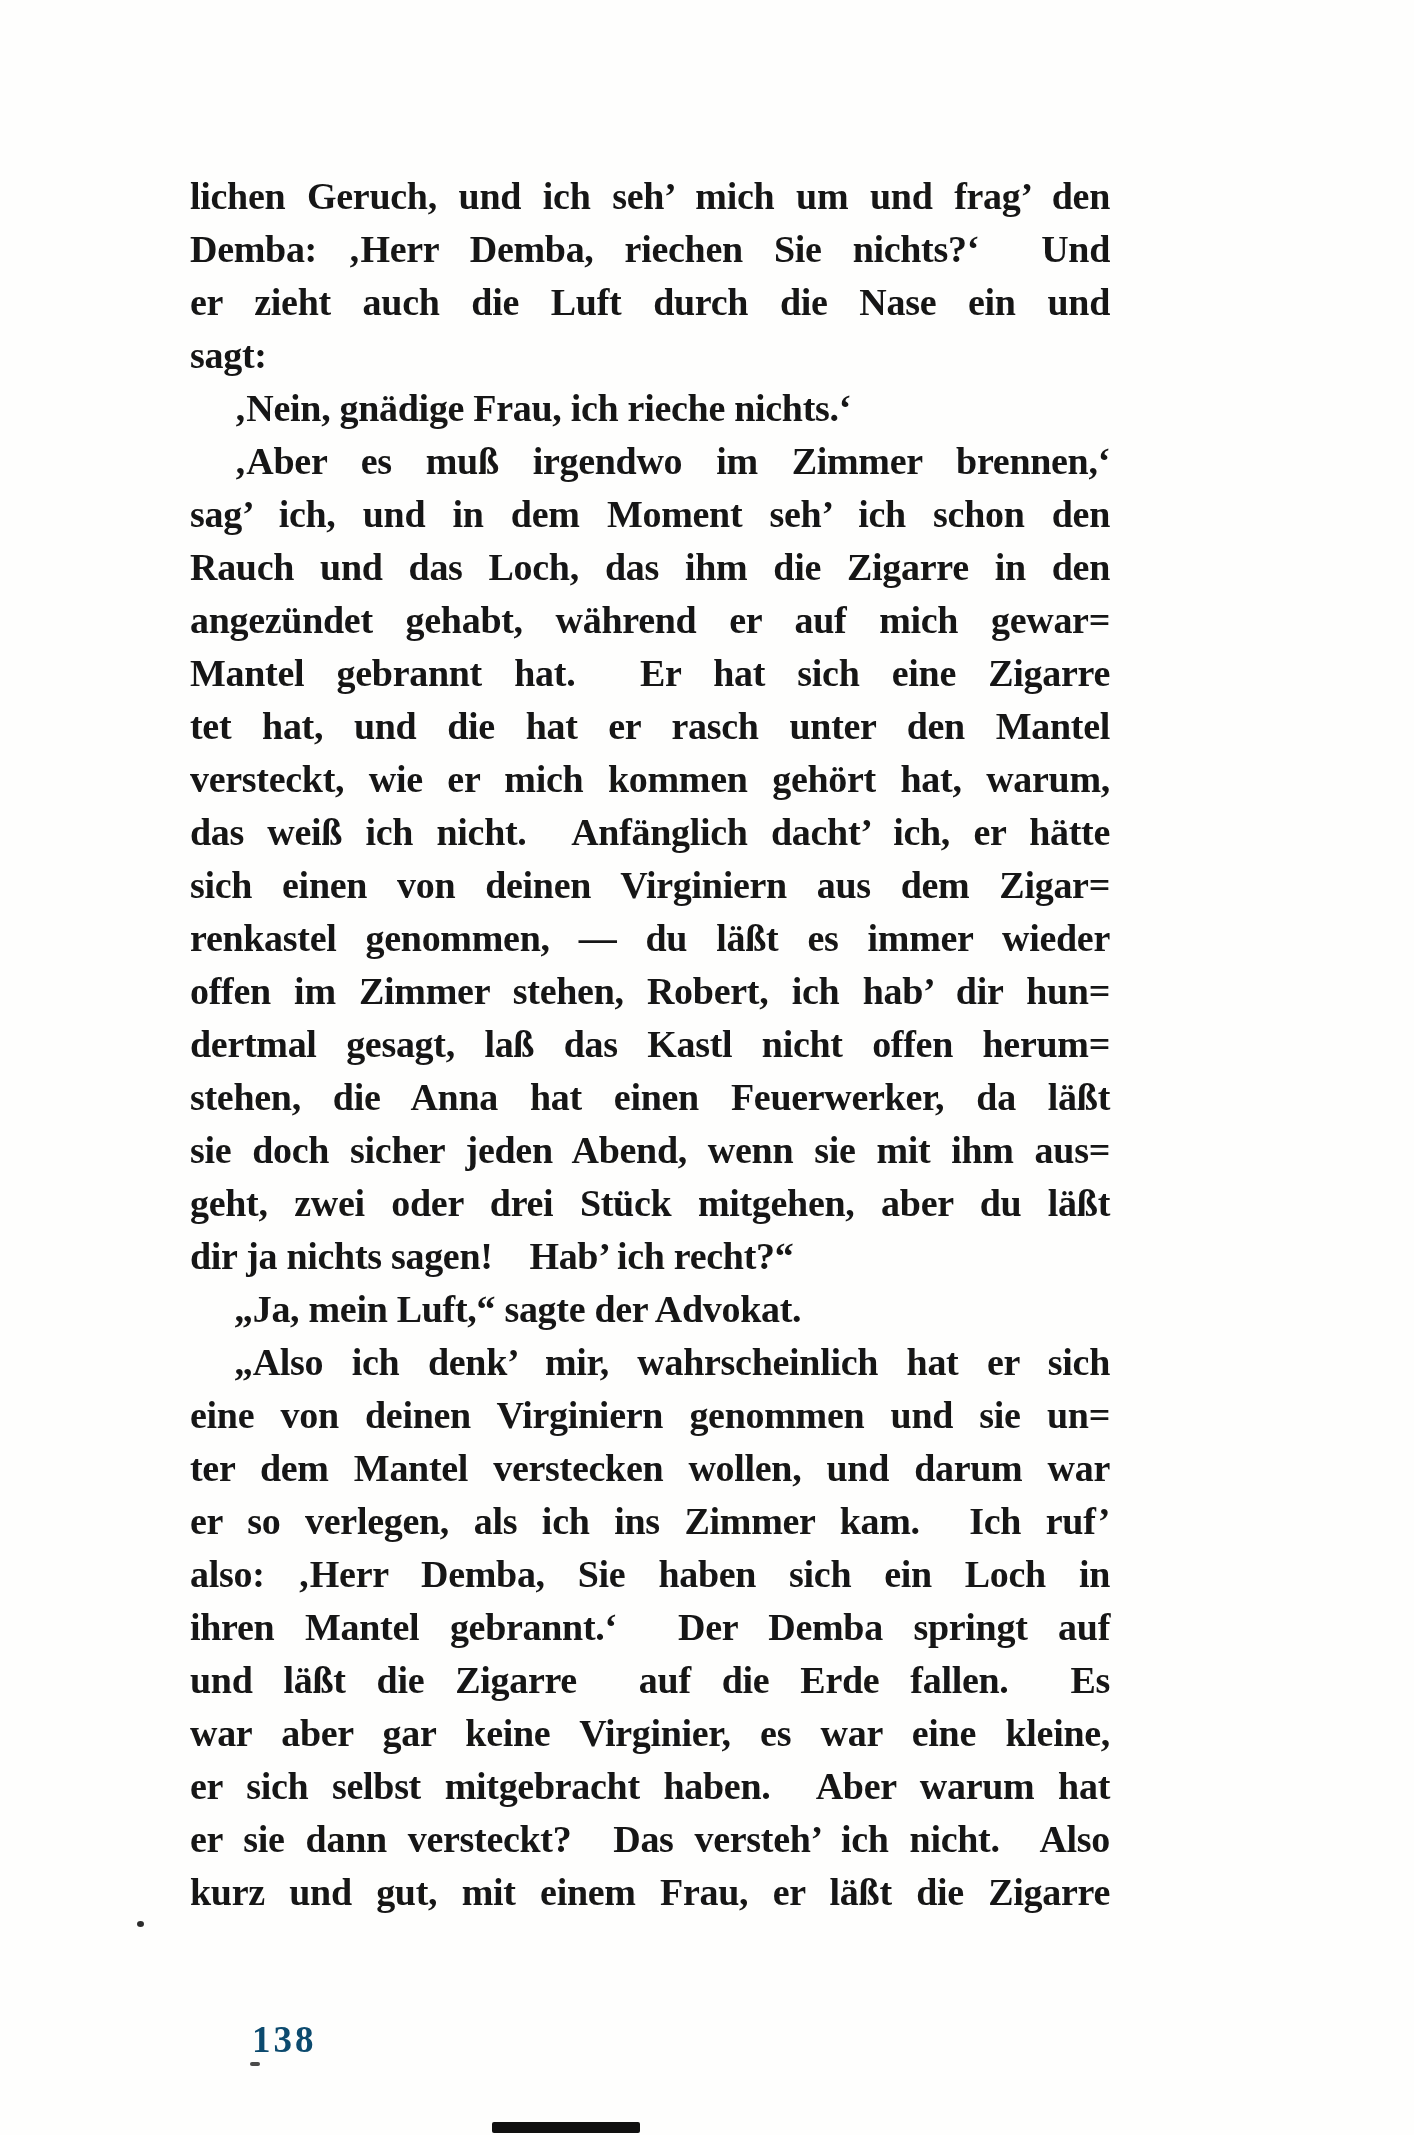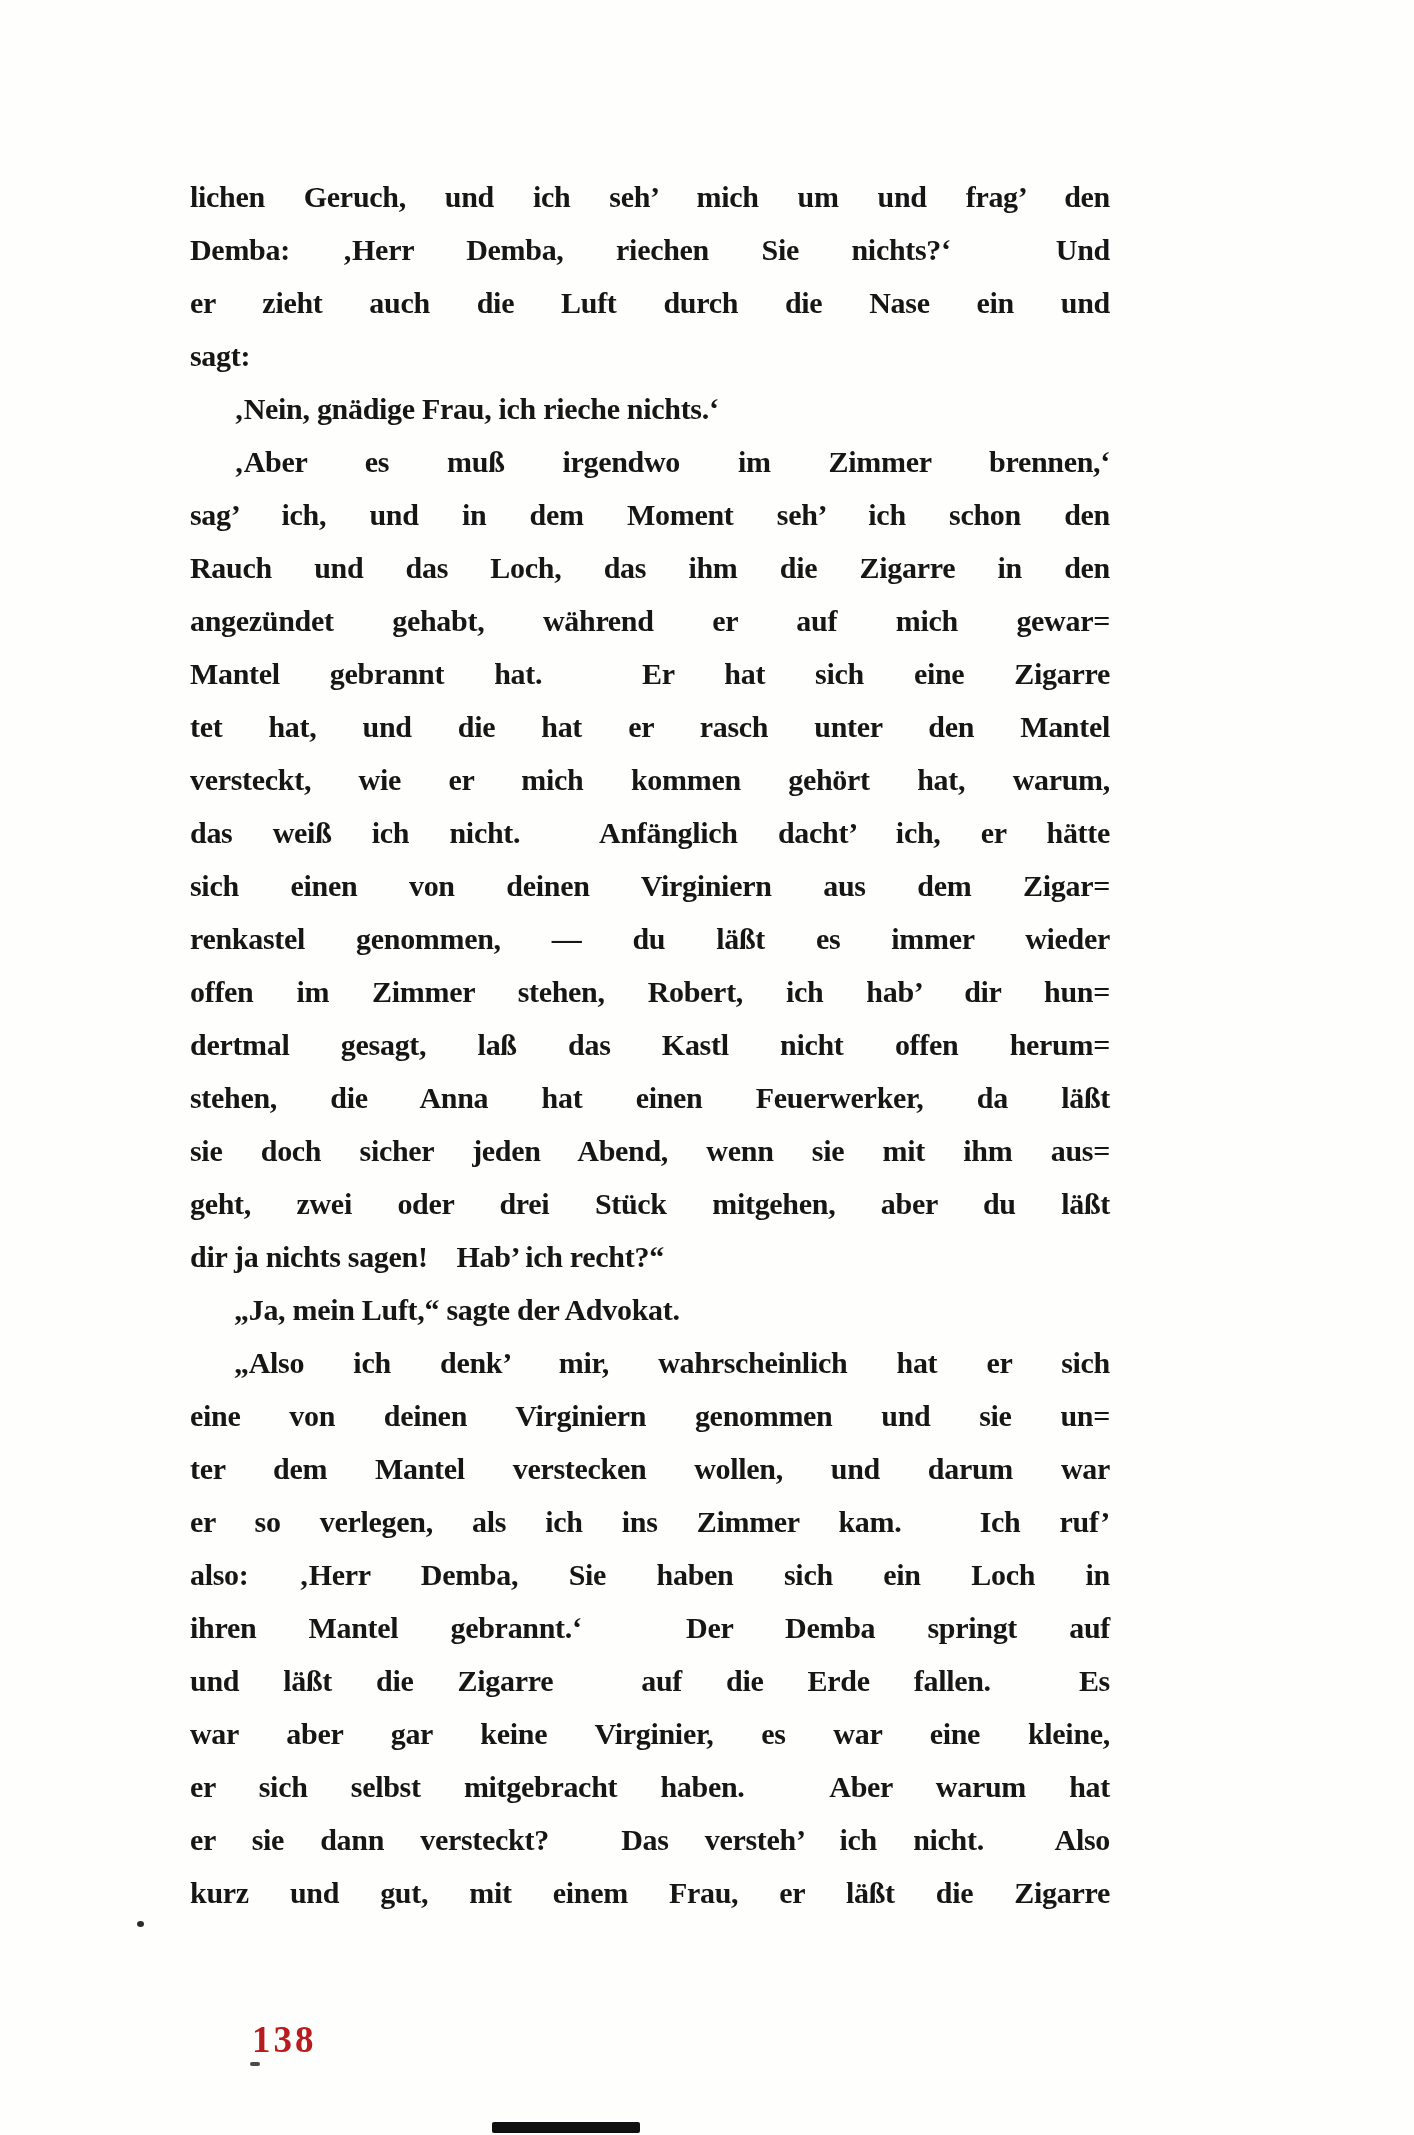--- a/index.html
+++ b/index.html
@@ -21,21 +21,21 @@
   }
   .text-block {
     position: absolute;
     left: 190px;
     top: 170px;
     width: 920px;
   }
   .line {
     font-family: "Liberation Serif", "DejaVu Serif", serif;
     font-weight: bold;
-    font-size: 30px;
+    font-size: 38px;
     line-height: 53px;
     color: #161616;
     letter-spacing: -0.3px;
     text-align: justify;
     text-align-last: justify;
     white-space: normal;
   }
   .line.indent {
     text-indent: 44px;
   }
@@ -43,21 +43,21 @@
     text-align-last: left;
   }
   .page-number {
     position: absolute;
     left: 252px;
     top: 2018px;
     font-family: "Liberation Serif", "DejaVu Serif", serif;
     font-weight: bold;
     font-size: 37px;
     letter-spacing: 3px;
-    color: #b91c1c;
+    color: #0c4a6e;
   }
   .artifact {
     position: absolute;
     background: #101010;
   }
   .artifact-bottom-smudge {
     left: 492px;
     top: 2122px;
     width: 148px;
     height: 11px;

